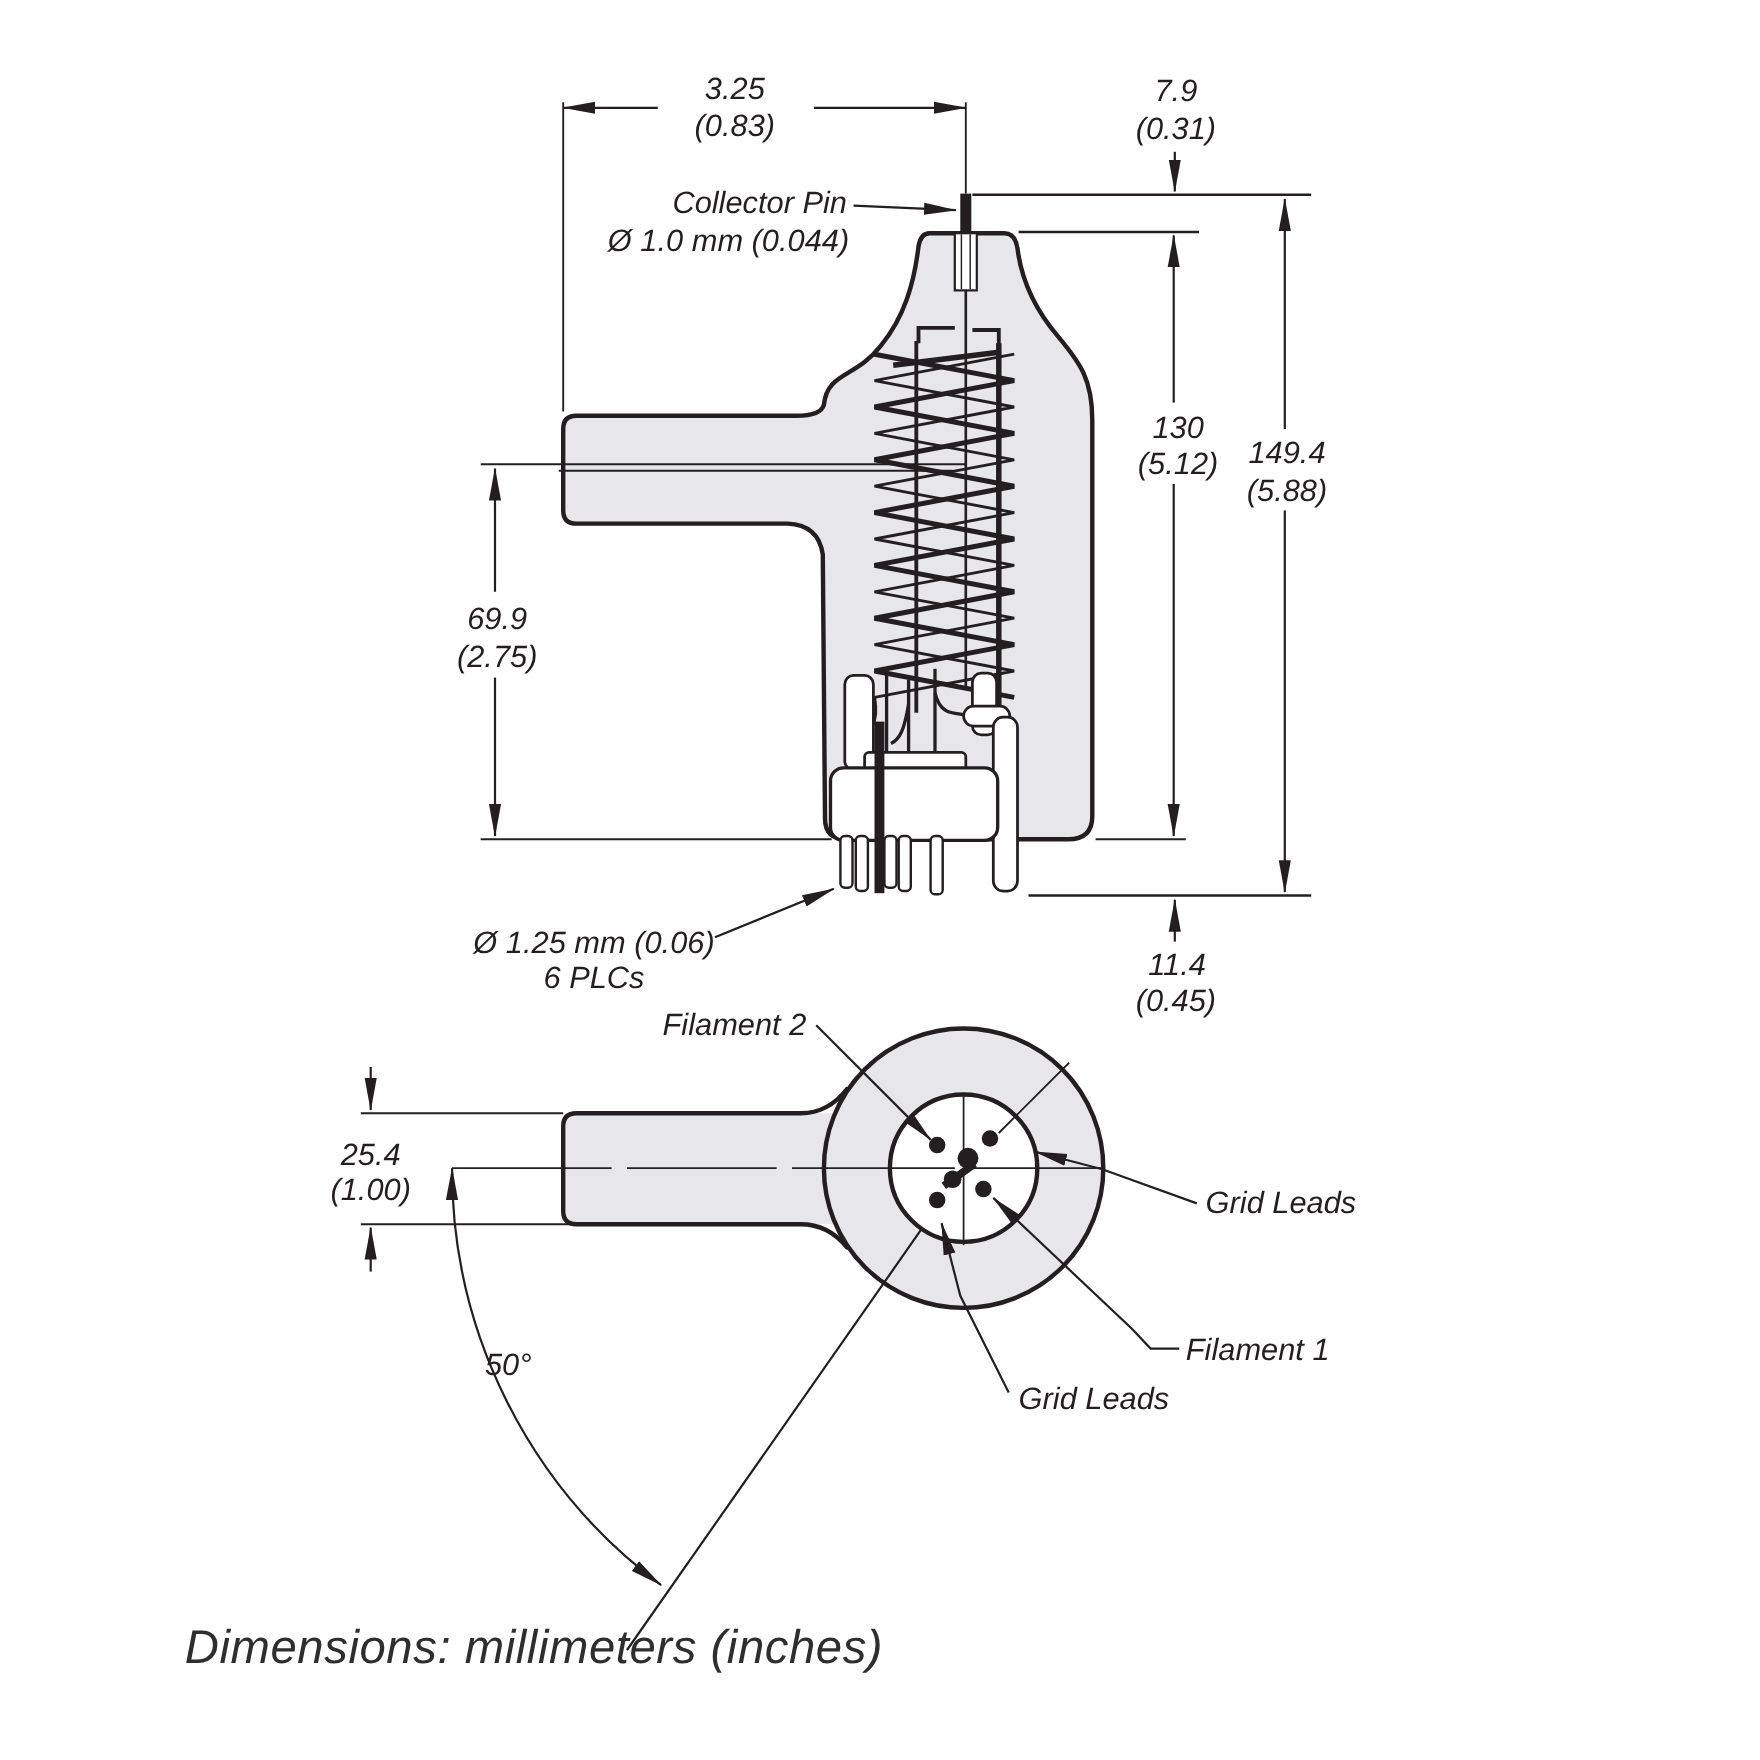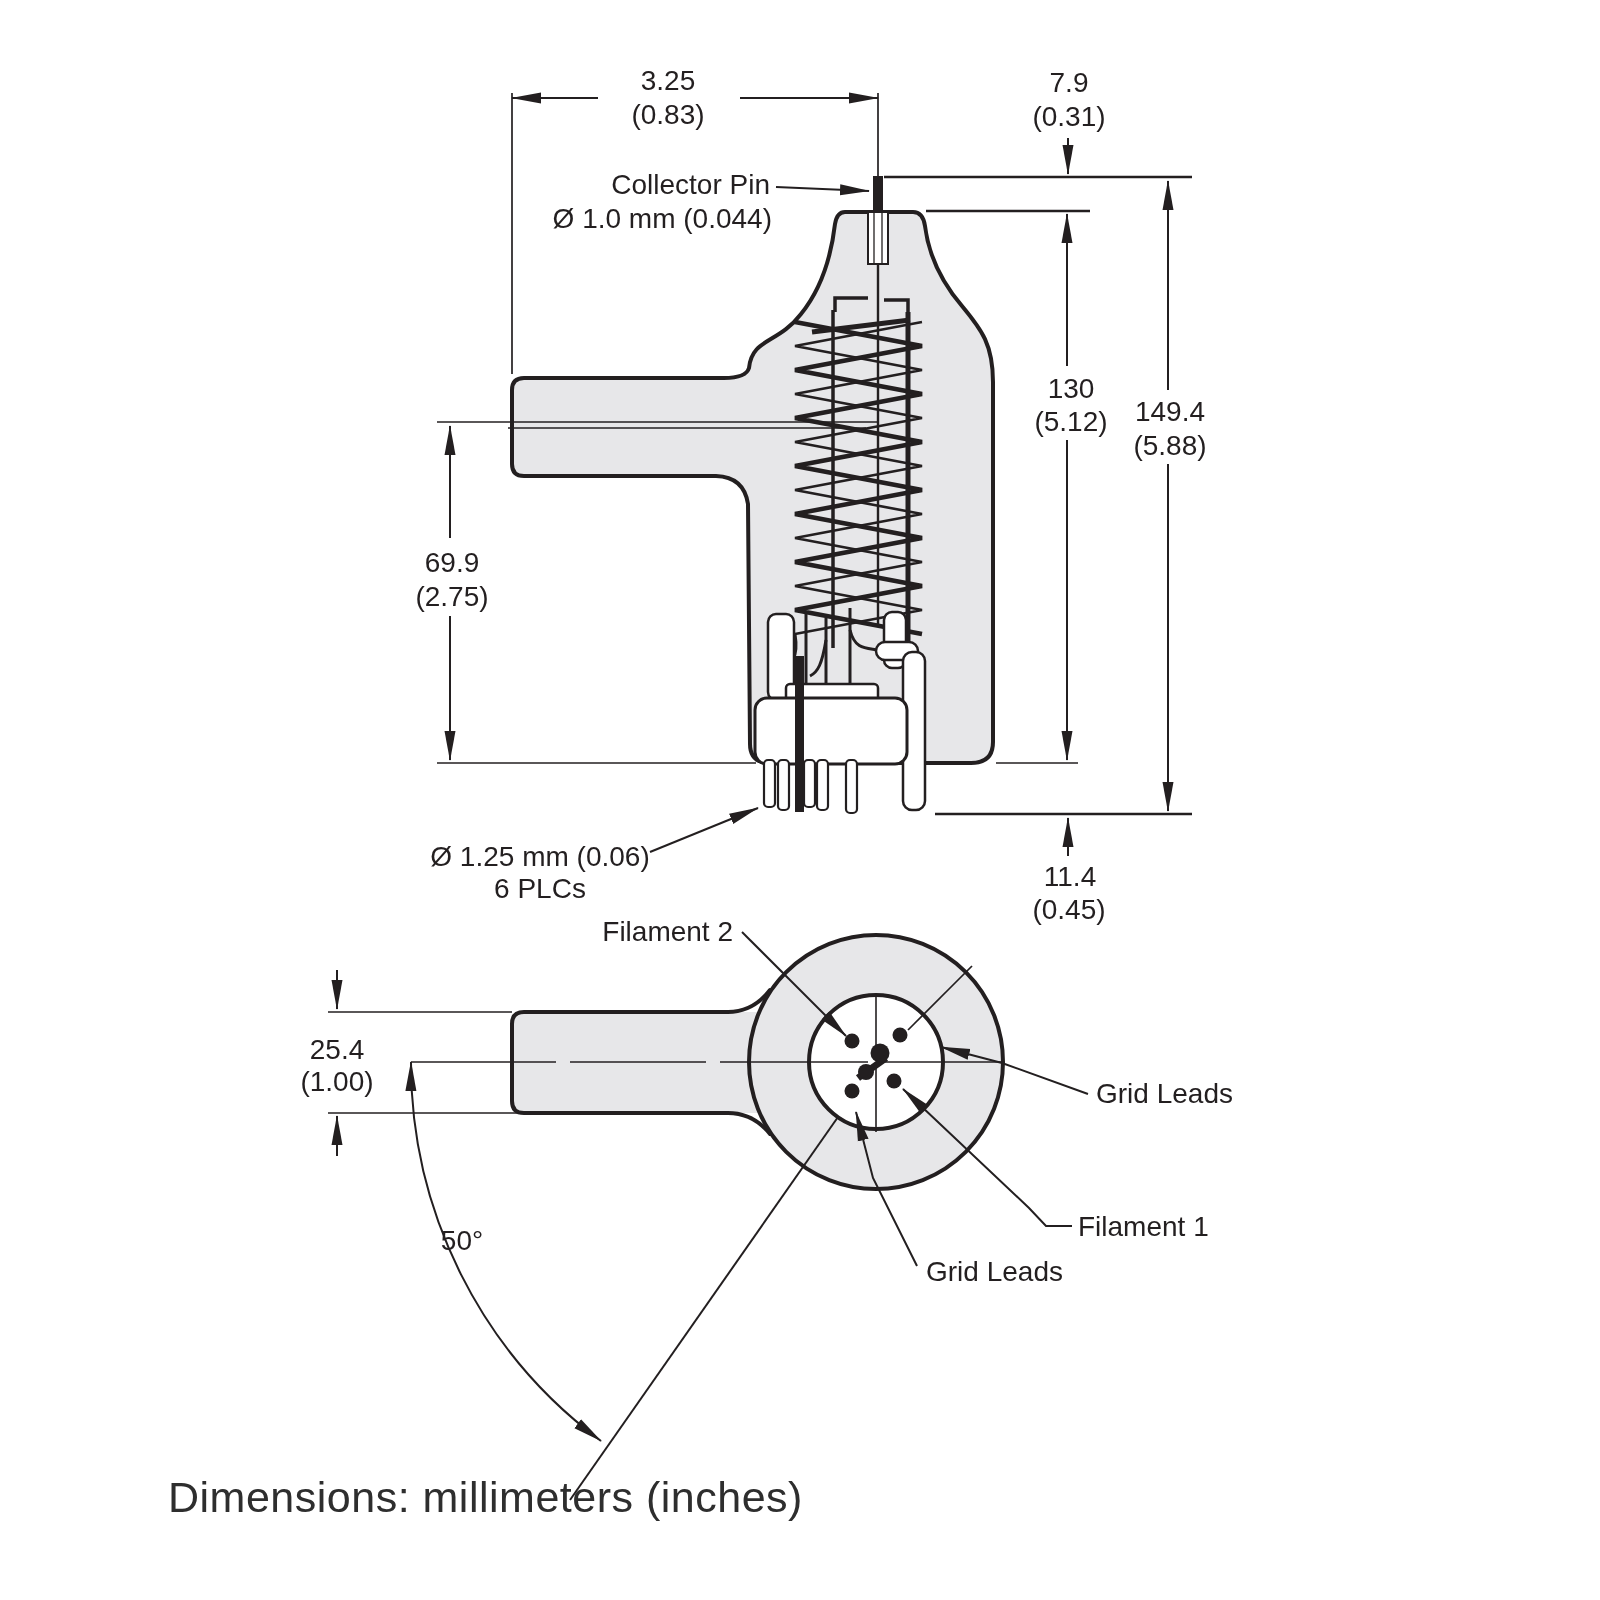--- a/index.html
+++ b/index.html
@@ -1,16 +1,16 @@
 <!DOCTYPE html>
 <html><head>
 <meta charset="utf-8">
 <style>
   html,body{margin:0;padding:0;background:#ffffff;}
-  .stage{position:relative;width:1600px;height:1600px;background:#fff;overflow:hidden;}
+  .stage{position:relative;width:1600px;height:1600px;background:#fff;overflow:hidden;font-style:italic;}
   svg{display:block;}
   text{font-family:"Liberation Sans",sans-serif;fill:#231f20;font-size:28px;}
   text.caption{font-size:43px;fill:#2e2e2e;letter-spacing:0.5px;}
   .thin{stroke:#231f20;stroke-width:1.7;fill:none;}
   .med{stroke:#231f20;stroke-width:2.3;fill:none;}
   .outline{stroke:#231f20;stroke-width:4;fill:none;stroke-linejoin:round;stroke-linecap:round;}
   .glass{fill:#e7e7e9;}
   .white{fill:#ffffff;}
   .leader{stroke:#231f20;stroke-width:2;fill:none;}
 </style>

